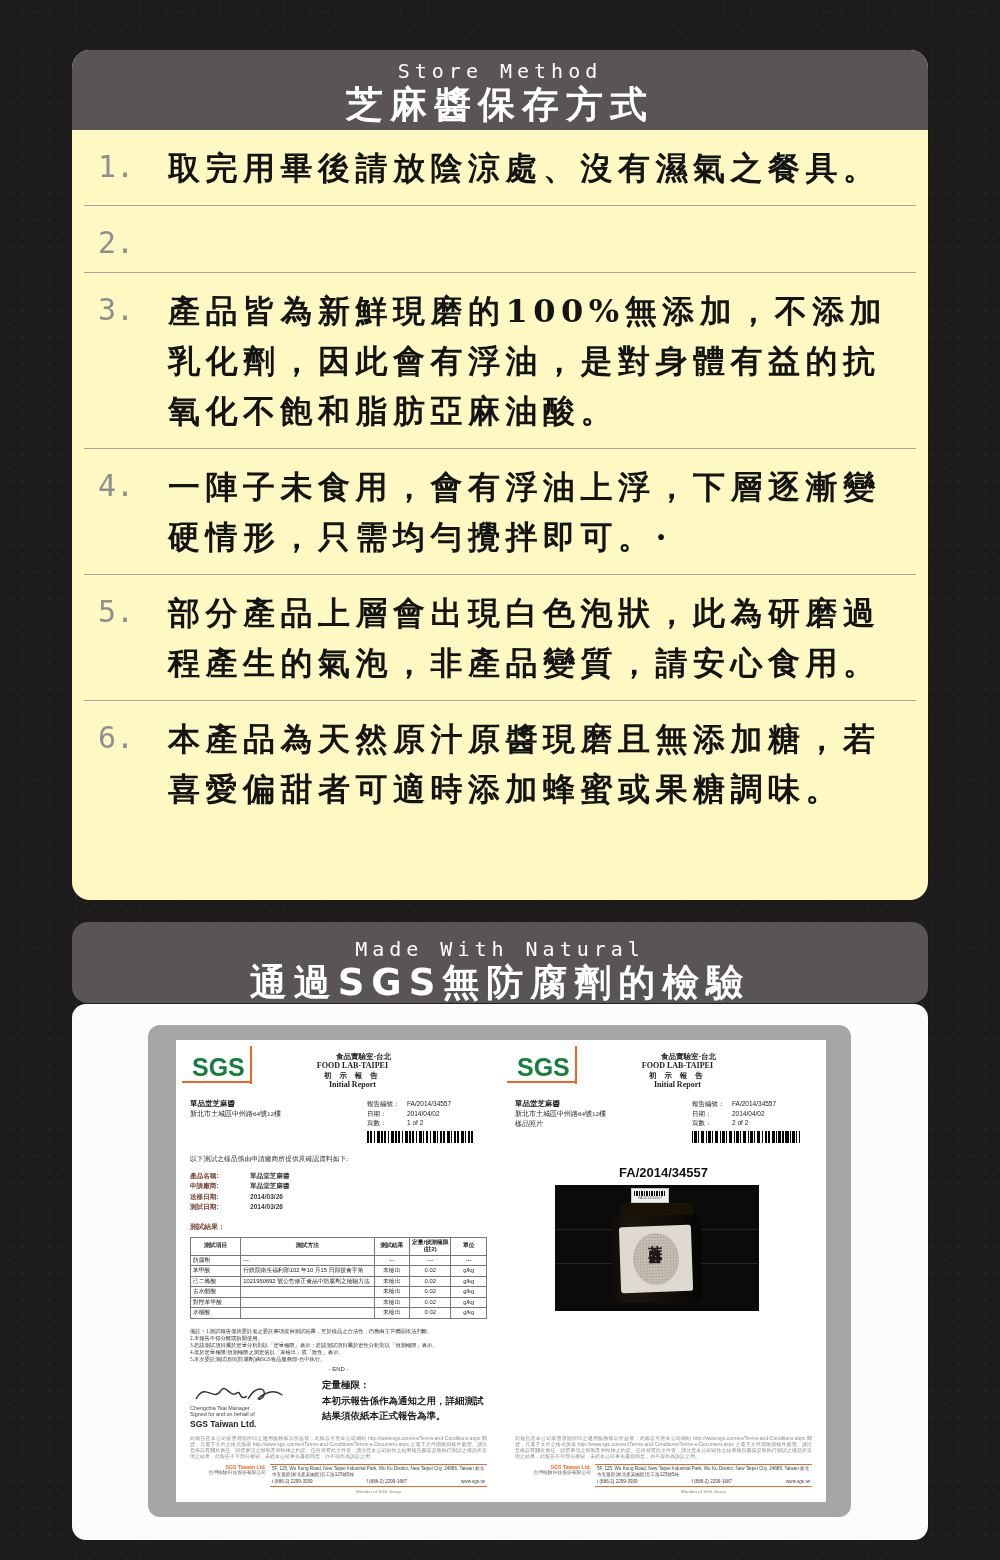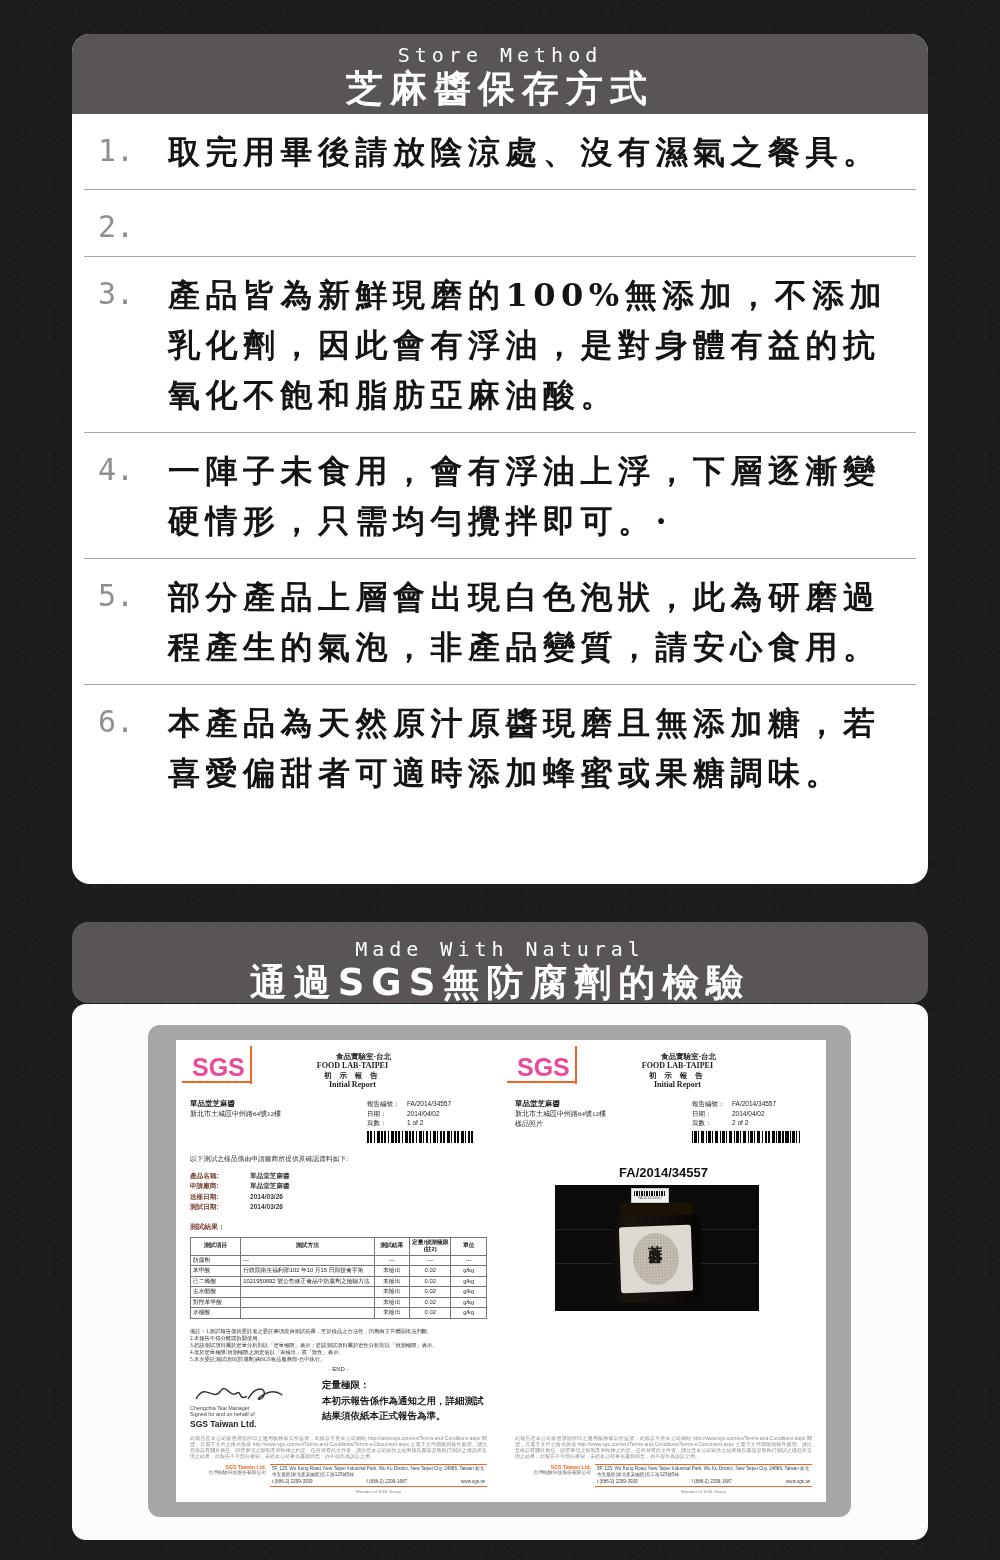--- a/index.html
+++ b/index.html
@@ -9,22 +9,22 @@
     font-family:"Liberation Sans", sans-serif;
     background:
       radial-gradient(circle, rgba(255,255,255,0.035) 1px, transparent 1.3px) 0 0/9px 9px,
       radial-gradient(circle, rgba(255,255,255,0.02) 1px, transparent 1.3px) 4px 6px/13px 13px,
       #1d1b1b;
     overflow:hidden;
   }
 
   
   .card1 {
-    position:absolute; left:72px; top:34px; width:856px; height:850px;
-    background:#ffffff; border-radius:18px; overflow:hidden;
+    position:absolute; left:72px; top:50px; width:856px; height:850px;
+    background:#fef9c3; border-radius:18px; overflow:hidden;
   }
   .card-header {
     background:#5a5555; color:#fff; text-align:center;
     padding-top:9px; height:80px;
   }
   .hdr-en {
     font-family:"DejaVu Sans Mono", monospace;
     font-size:20px; letter-spacing:5px; line-height:24px;
   }
   .hdr-zh {
@@ -60,21 +60,21 @@
     position:absolute; left:28px; top:15px; width:650px; height:462px;
     background:#ffffff; display:flex;
   }
   .doc {
     width:325px; flex:0 0 325px; padding:11px 14px 8px 14px;
     display:flex; flex-direction:column; color:#222; overflow:hidden;
   }
 
   .doc-head { display:flex; align-items:flex-start; }
   .sgs-logo {
-    position:relative; color:#ec4899; font-weight:bold; font-size:25px;
+    position:relative; color:#15803d; font-weight:bold; font-size:25px;
     line-height:26px; padding:3px 7px 3px 2px; flex:0 0 auto;
   }
   .sgs-logo::after {
     content:""; position:absolute; right:0; top:-5px; width:2px; height:38px; background:#f26522;
   }
   .sgs-logo::before {
     content:""; position:absolute; left:-8px; bottom:0; width:68px; height:2px; background:#f26522;
   }
   .head-center { flex:1; text-align:center; padding-top:1px; font-family:"Liberation Serif",serif; }
   .lab-zh { font-weight:bold; font-size:7.5px; line-height:9px; color:#2a2a2a;margin-left:22px; }

